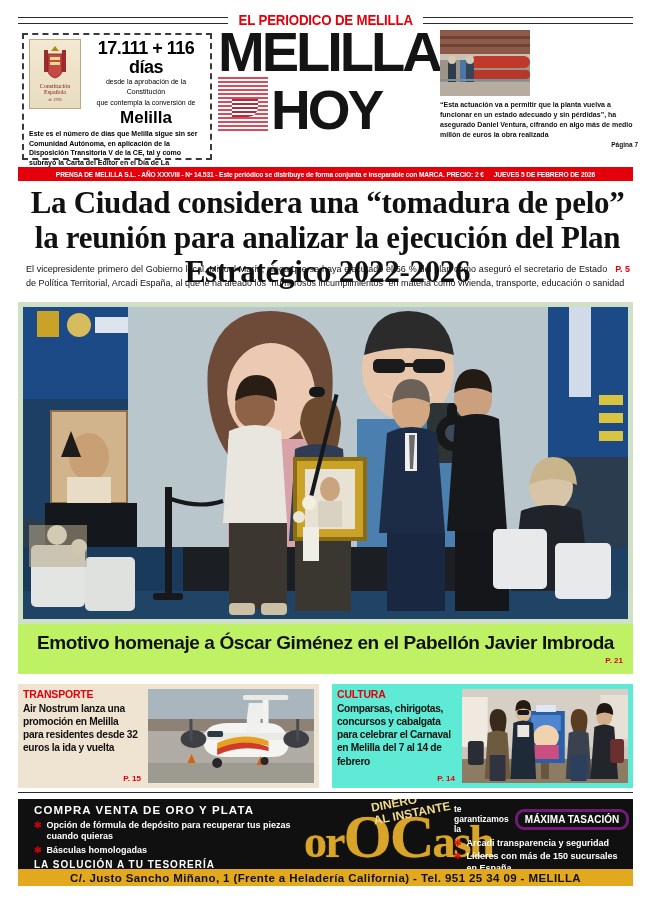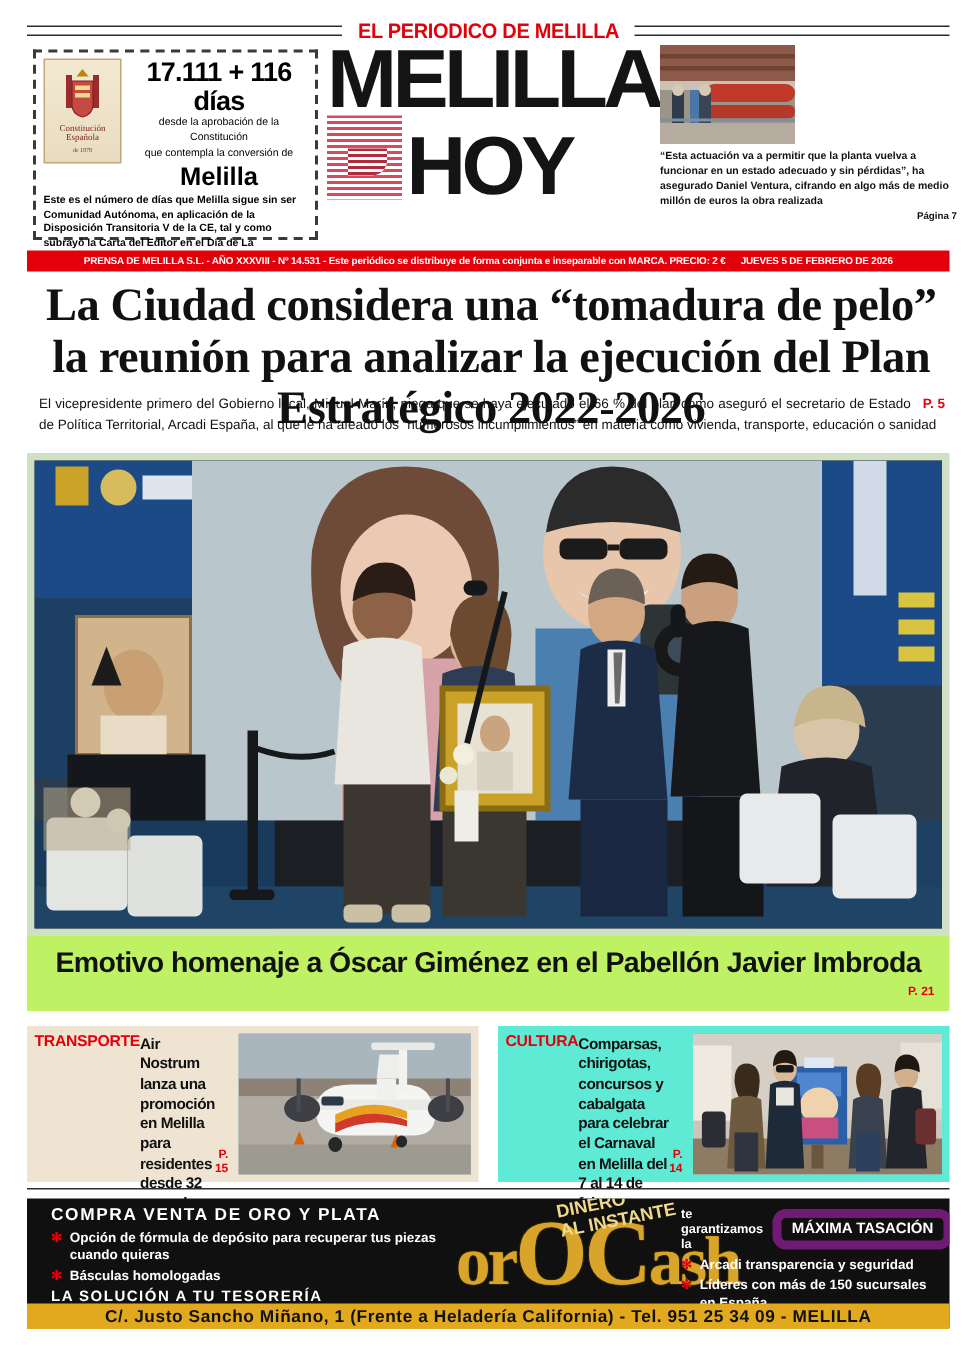--- a/index.html
+++ b/index.html
@@ -129,21 +129,21 @@
   .caption-text {
     font-size: 19px; font-weight: bold; color: #111; text-align: center;
     letter-spacing: -0.4px; line-height: 1.05;
   }
   .caption-page { font-size: 8px; font-weight: bold; color: #e3000b; text-align: right; margin-top: 3px; }
 
   
   .story { position: absolute; top: 684px; height: 104px; display: flex; gap: 7px; padding: 5px; }
   .story-left { left: 18px; width: 301px; background: #efe4d2; }
   .story-right { left: 332px; width: 301px; background: #5eead4; }
-  .story-txt { flex: 0 0 118px; display: flex; flex-direction: row; }
+  .story-txt { flex: 0 0 118px; display: flex; flex-direction: column; }
   .story-kicker { font-size: 10.5px; font-weight: bold; color: #e3000b; line-height: 1.1; letter-spacing: -0.2px; }
   .story-body { font-size: 10.2px; font-weight: bold; color: #111; line-height: 1.3; margin-top: 1px; letter-spacing: -0.3px; }
   .story-page { font-size: 8px; font-weight: bold; color: #e3000b; text-align: right; margin-top: auto; }
   .story-photo { flex: 1 1 auto; overflow: hidden; position: relative; background: #9aa7ae; }
   .story-sep { position: absolute; left: 18px; top: 792px; width: 615px; height: 0; border-top: 1px solid #2b2b2b; }
 
   
   .ad {
     position: absolute; left: 18px; top: 799px; width: 615px; height: 86px;
     background: #101010; overflow: hidden;
@@ -167,21 +167,21 @@
   .ad-logo .big { font-size: 62px; }
   .ad-dinero {
     position: absolute; left: 352px; top: 3px; color: #f0d98a; font-weight: bold;
     font-size: 12px; line-height: 1.1; transform: rotate(-11deg); transform-origin: left top;
     text-align: left;
   }
   .ad-col-right { position: absolute; left: 436px; top: 5px; width: 172px; color: #fff; }
   .ad-guarantee { display: flex; align-items: center; gap: 6px; }
   .ad-gtext { font-size: 8.5px; font-weight: bold; }
   .ad-maxima {
-    border: 6px solid #701a75; border-radius: 9px; padding: 2px 7px;
+    border: 3px solid #701a75; border-radius: 9px; padding: 2px 7px;
     font-size: 10px; font-weight: bold; color: #ffffff; white-space: nowrap;
   }
   .ad-address {
     position: absolute; left: 18px; top: 869px; width: 615px; height: 17px;
     background: #e2a81e; color: #111; font-size: 11.5px; font-weight: bold;
     display: flex; align-items: center; justify-content: center; letter-spacing: 0.4px;
   }
 </style>
 </head>
 <body>

